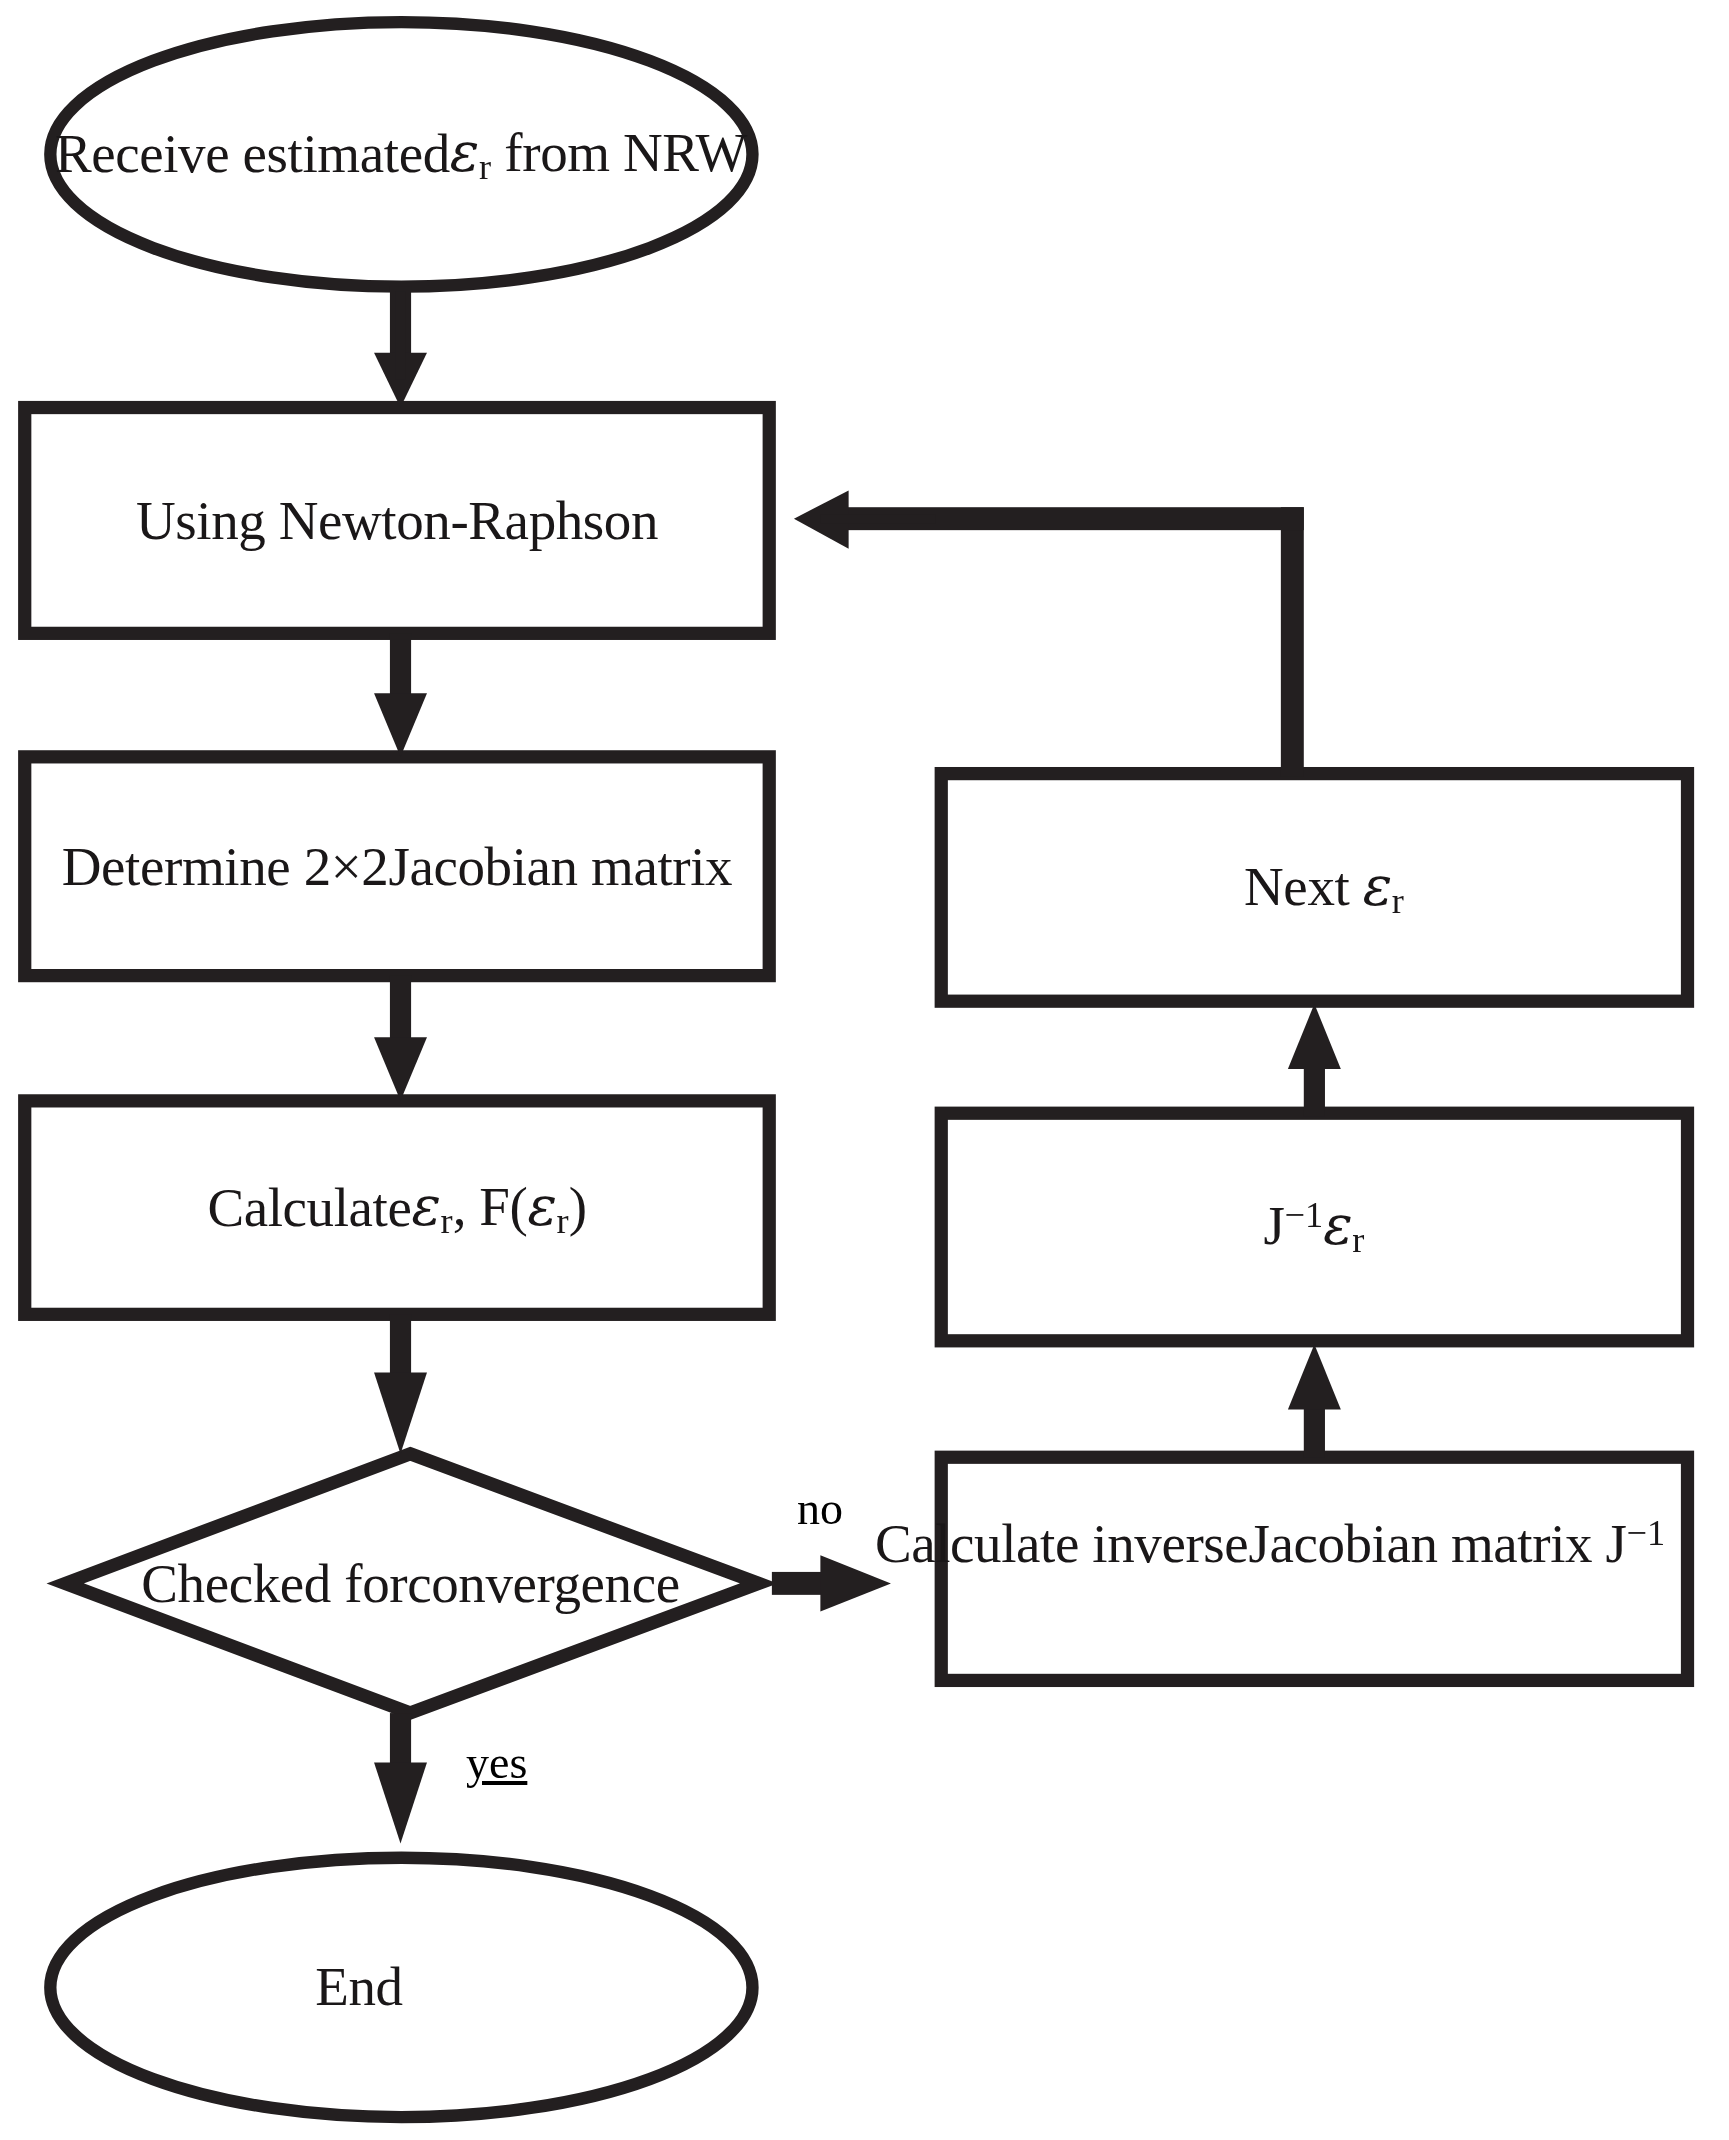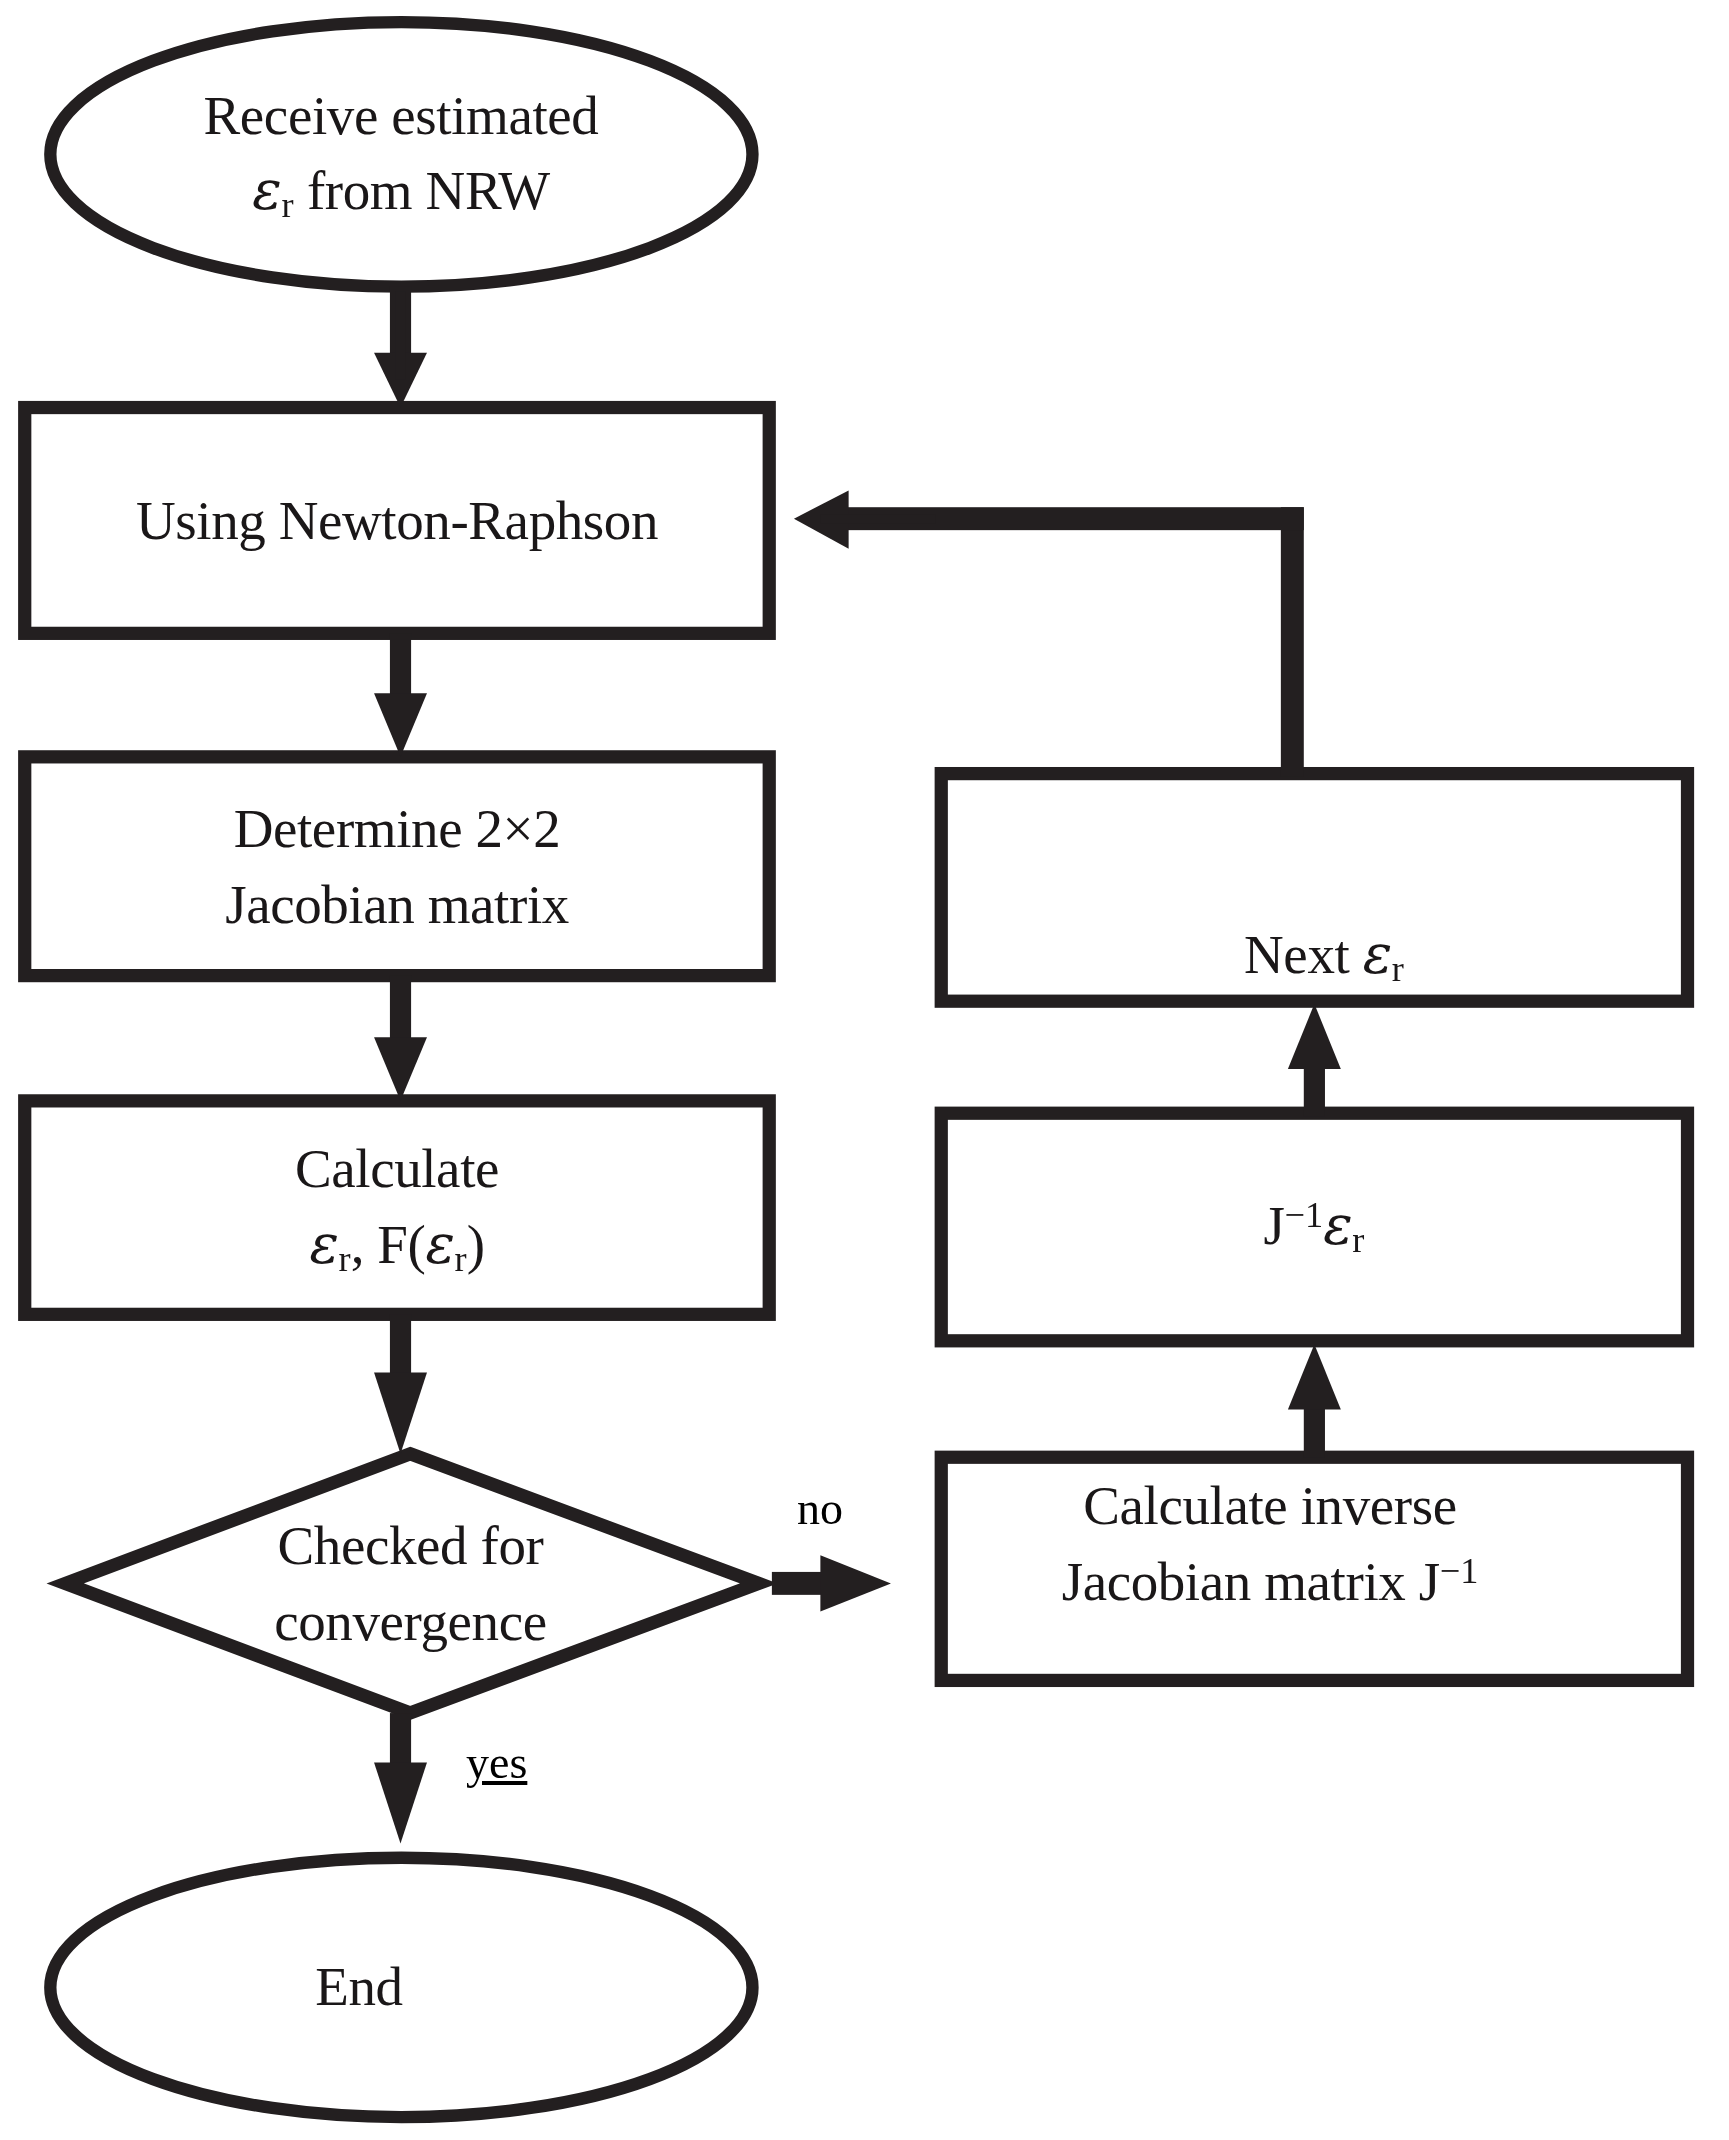--- a/index.html
+++ b/index.html
@@ -35,21 +35,21 @@
     stroke: #231f20;
     stroke-width: 15;
   }
   .connector-fill {
     fill: #231f20;
     stroke: none;
   }
   .node-label {
     position: absolute;
     display: flex;
-    flex-direction: column;
+    flex-direction: row;
     align-items: center;
     justify-content: center;
     text-align: center;
     color: #1a1718;
     font-family: "Liberation Serif", "DejaVu Serif", serif;
     font-size: 55px;
     line-height: 1.38;
     letter-spacing: -0.4px;
     white-space: nowrap;
     pointer-events: none;
@@ -180,21 +180,21 @@
 
   <div class="node-label" style="left:115px; top:1475px; width:591px; height:217px;">
     <span class="ln">Checked for</span>
     <span class="ln">convergence</span>
   </div>
 
   <div class="node-label" style="left:50px; top:1870px; width:618px; height:234px;">
     <span class="ln">End</span>
   </div>
 
-  <div class="node-label" style="left:948px; top:781px; width:752px; height:213px;justify-content:flex-end;">
+  <div class="node-label" style="left:948px; top:781px; width:752px; height:213px;">
     <span class="ln"><span>Next </span><span class="eps">ε</span><sub>r</sub></span>
   </div>
 
   <div class="node-label" style="left:948px; top:1120px; width:732px; height:213px;">
     <span class="ln"><span>J</span><sup>−1</sup><span class="eps">ε</span><sub>r</sub></span>
   </div>
 
   <div class="node-label" style="left:904px; top:1464px; width:732px; height:159px;">
     <span class="ln">Calculate inverse</span>
     <span class="ln"><span>Jacobian matrix J</span><sup>−1</sup></span>

